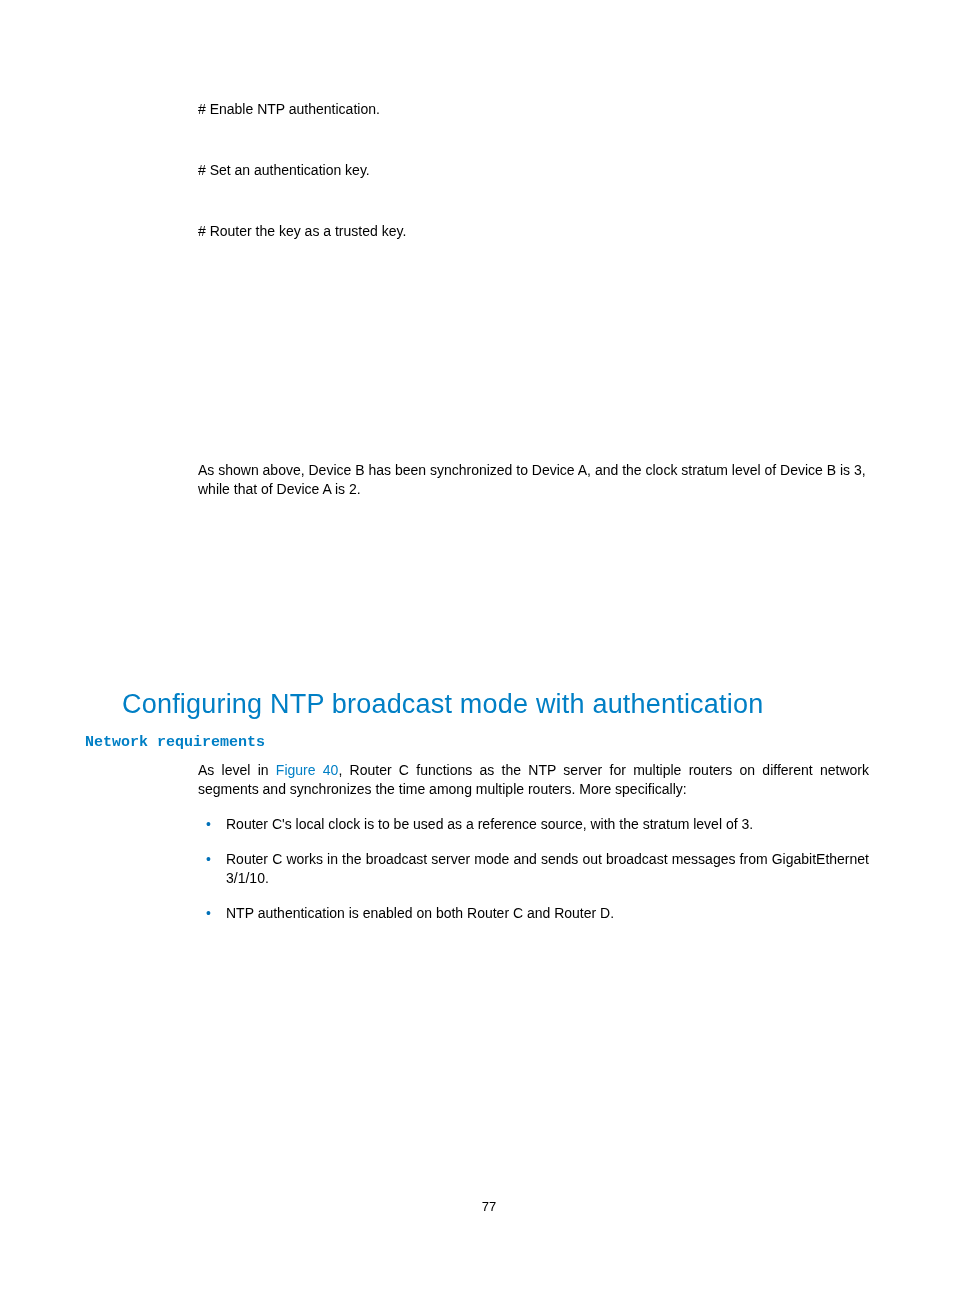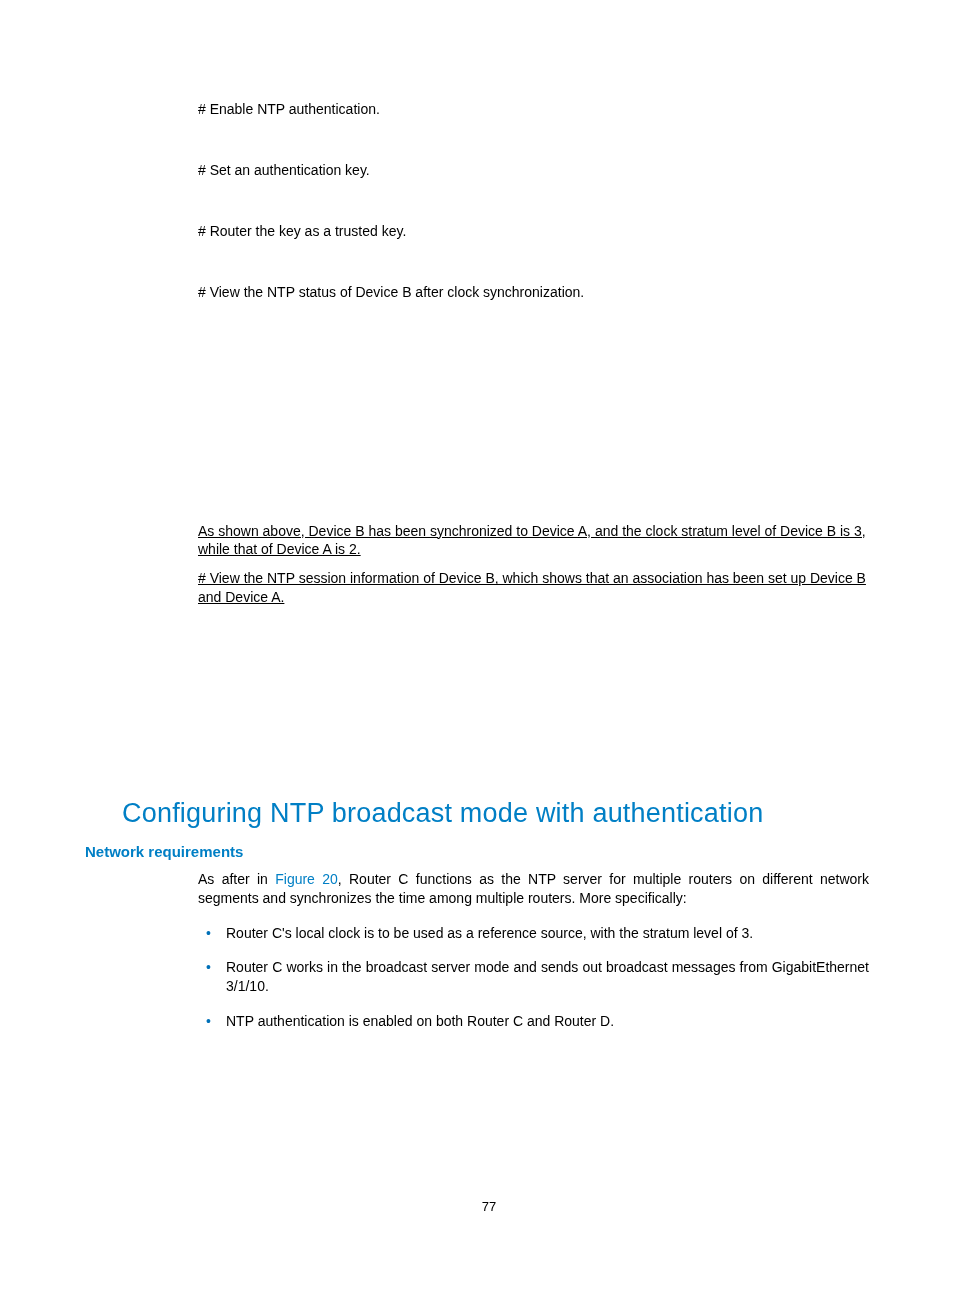--- a/index.html
+++ b/index.html
@@ -24,36 +24,36 @@
     margin-right: 0;
   }
   .step {
     margin-bottom: 42px;
   }
   .step:last-of-type {
     margin-bottom: 0;
   }
   .para {
     margin-bottom: 10px;
-    text-decoration: underline;
   }
   .h1 {
     color: #007fc5;
     font-size: 27px;
     font-weight: 300;
     margin-top: 58px;
     margin-bottom: 10px;
     letter-spacing: 0.2px;
     margin-left: 37px;
   }
   .h2 {
     color: #007fc5;
     font-size: 15px;
     font-weight: 700;
     margin-bottom: 8px;
+    font-family: Liberation Mono, monospace;
   }
   .body-indent {
     margin-left: 113px;
     text-align: justify;
   }
   .link {
     color: #007fc5;
   }
   ul.bullets {
     list-style: none;
@@ -90,37 +90,35 @@
 </style>
 </head>
 <body>
 
 <div class="page">
 
   <div class="indent-block">
     <div class="step"># Enable NTP authentication.</div>
     <div class="step"># Set an authentication key.</div>
     <div class="step"># Router the key as a trusted key.</div>
-    <div class="step"># View the NTP status of Device B after clock synchronization.</div>
   </div>
 
   <div class="spacer-big"></div>
 
   <div class="indent-block">
     <div class="para">As shown above, Device B has been synchronized to Device A, and the clock stratum level of Device B is 3, while that of Device A is 2.</div>
-    <div class="para"># View the NTP session information of Device B, which shows that an association has been set up Device B and Device A.</div>
   </div>
 
   <div class="spacer-mid"></div>
 
   <div class="h1">Configuring NTP broadcast mode with authentication</div>
   <div class="h2">Network requirements</div>
 
   <div class="body-indent">
-    <span>As after in </span><span class="link">Figure 20</span><span>, Router C functions as the NTP server for multiple routers on different network segments and synchronizes the time among multiple routers. More specifically:</span>
+    <span>As level in </span><span class="link">Figure 40</span><span>, Router C functions as the NTP server for multiple routers on different network segments and synchronizes the time among multiple routers. More specifically:</span>
   </div>
 
   <ul class="bullets">
     <li>Router C's local clock is to be used as a reference source, with the stratum level of 3.</li>
     <li>Router C works in the broadcast server mode and sends out broadcast messages from GigabitEthernet 3/1/10.</li>
     <li>NTP authentication is enabled on both Router C and Router D.</li>
   </ul>
 
   <div class="page-num">77</div>
 </div>

